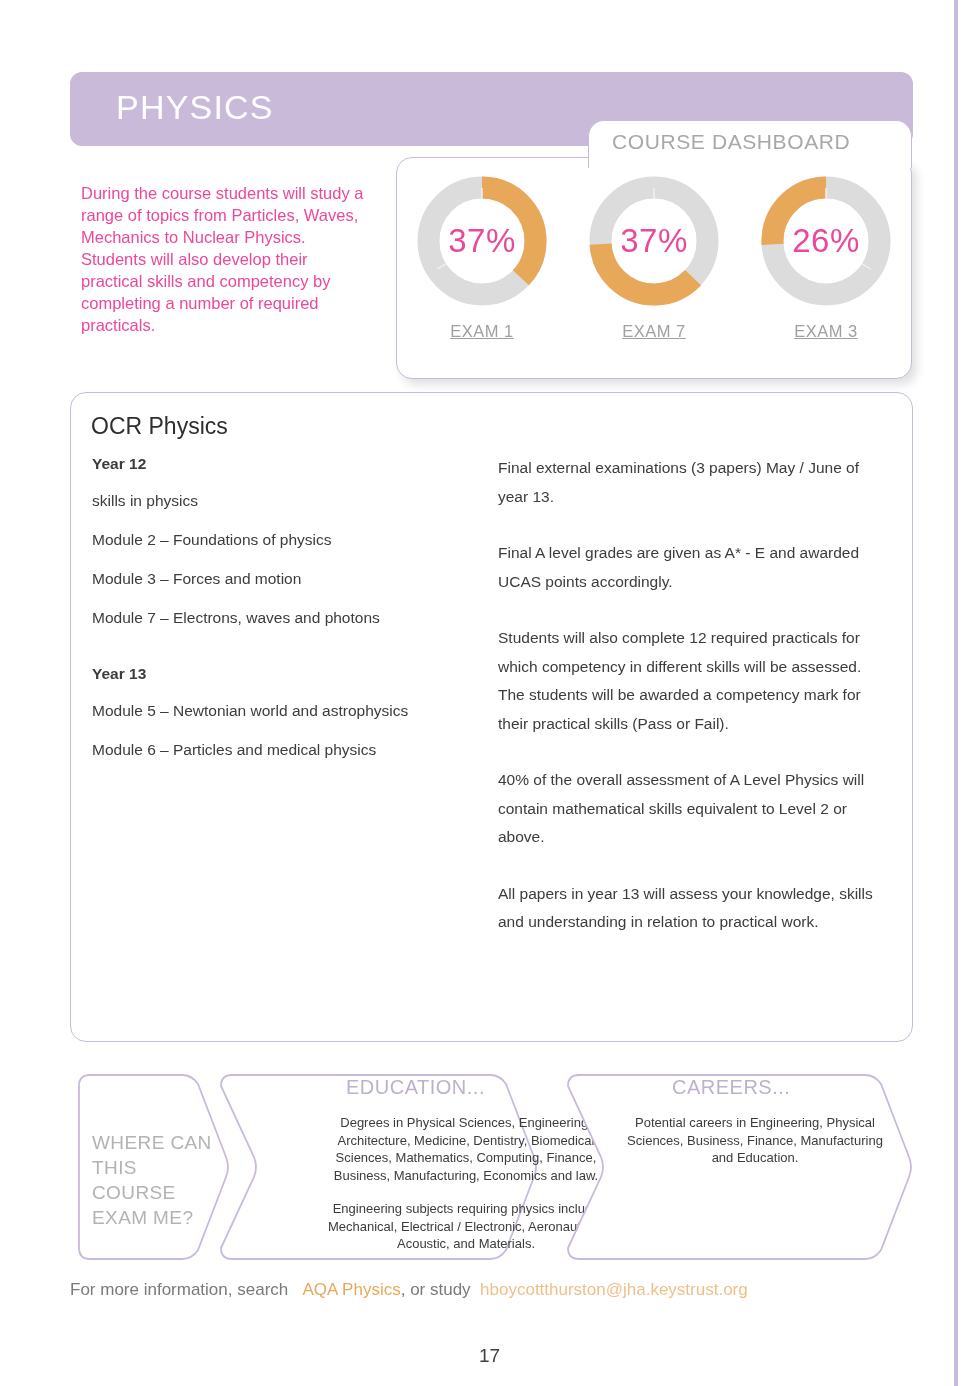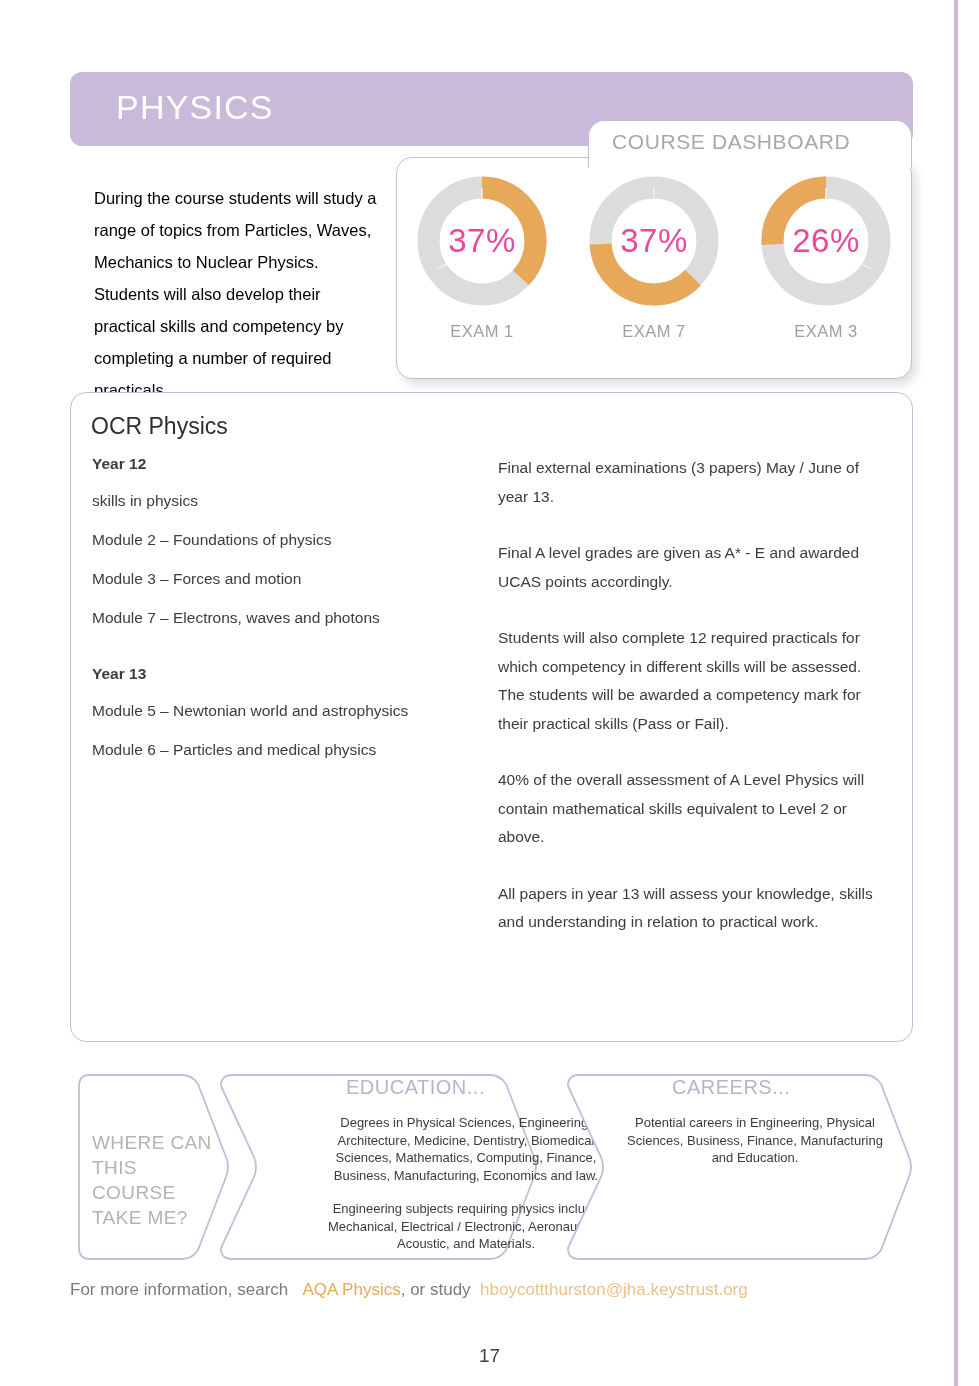--- a/index.html
+++ b/index.html
@@ -43,26 +43,26 @@
     top: 88px;
     font-size: 34px;
     letter-spacing: 1.2px;
     color: #ffffff;
     font-weight: 400;
   }
 
   
   .intro {
     position: absolute;
-    left: 94px;
+    left: 81px;
     top: 182px;
     width: 290px;
     font-size: 16.5px;
-    line-height: 32px;
-    color: #000000;
+    line-height: 22px;
+    color: #ec4899;
   }
 
   
   .dash-title {
     position: absolute;
     left: 612px;
     top: 130px;
     font-size: 21px;
     letter-spacing: 0.6px;
     color: #a8a8a8;
@@ -138,20 +138,21 @@
     justify-content: center;
     font-size: 33px;
     color: #ec4899;
     letter-spacing: 0.5px;
   }
   .donut-label {
     margin-top: 8px;
     font-size: 16.5px;
     color: #a0a0a0;
     letter-spacing: 0.5px;
+    text-decoration: underline;
   }
 
   
   .main-card {
     position: absolute;
     left: 70px;
     top: 392px;
     width: 843px;
     height: 650px;
     border: 1.6px solid #c9bada;
@@ -369,21 +370,21 @@
   <p>All papers in year 13 will assess your knowledge, skills and understanding in relation to practical work.</p>
 </div>
 
 <div class="chevrons">
 
   <div class="chev chev1">
     <svg width="160" height="190" viewBox="0 0 160 190">
       <path d="M9 14 Q9 3 20 3 L112 3 Q122 3 128 12 L156 85 Q160 95 156 105 L128 178 Q122 187 112 187 L20 187 Q9 187 9 176 Z" fill="#ffffff" stroke="#c9bada" stroke-width="1.8"></path>
     </svg>
     <div class="chev-content">
-      <div class="wherecan">WHERE CAN THIS COURSE TAKE ME?</div>
+      <div class="wherecan">WHERE CAN THIS COURSE EXAM ME?</div>
     </div>
   </div>
 
   <div class="chev chev2">
     <svg width="320" height="190" viewBox="0 0 320 190">
       <path d="M3 14 Q3 3 14 3 L272 3 Q282 3 288 12 L316 85 Q320 95 316 105 L288 178 Q282 187 272 187 L14 187 Q3 187 3 176 L36 105 Q40 95 36 85 Z" fill="#ffffff" stroke="#c9bada" stroke-width="1.8"></path>
     </svg>
     <div class="chev-content">
       <div class="chev-title">EDUCATION...</div>
       <div class="chev-body">

